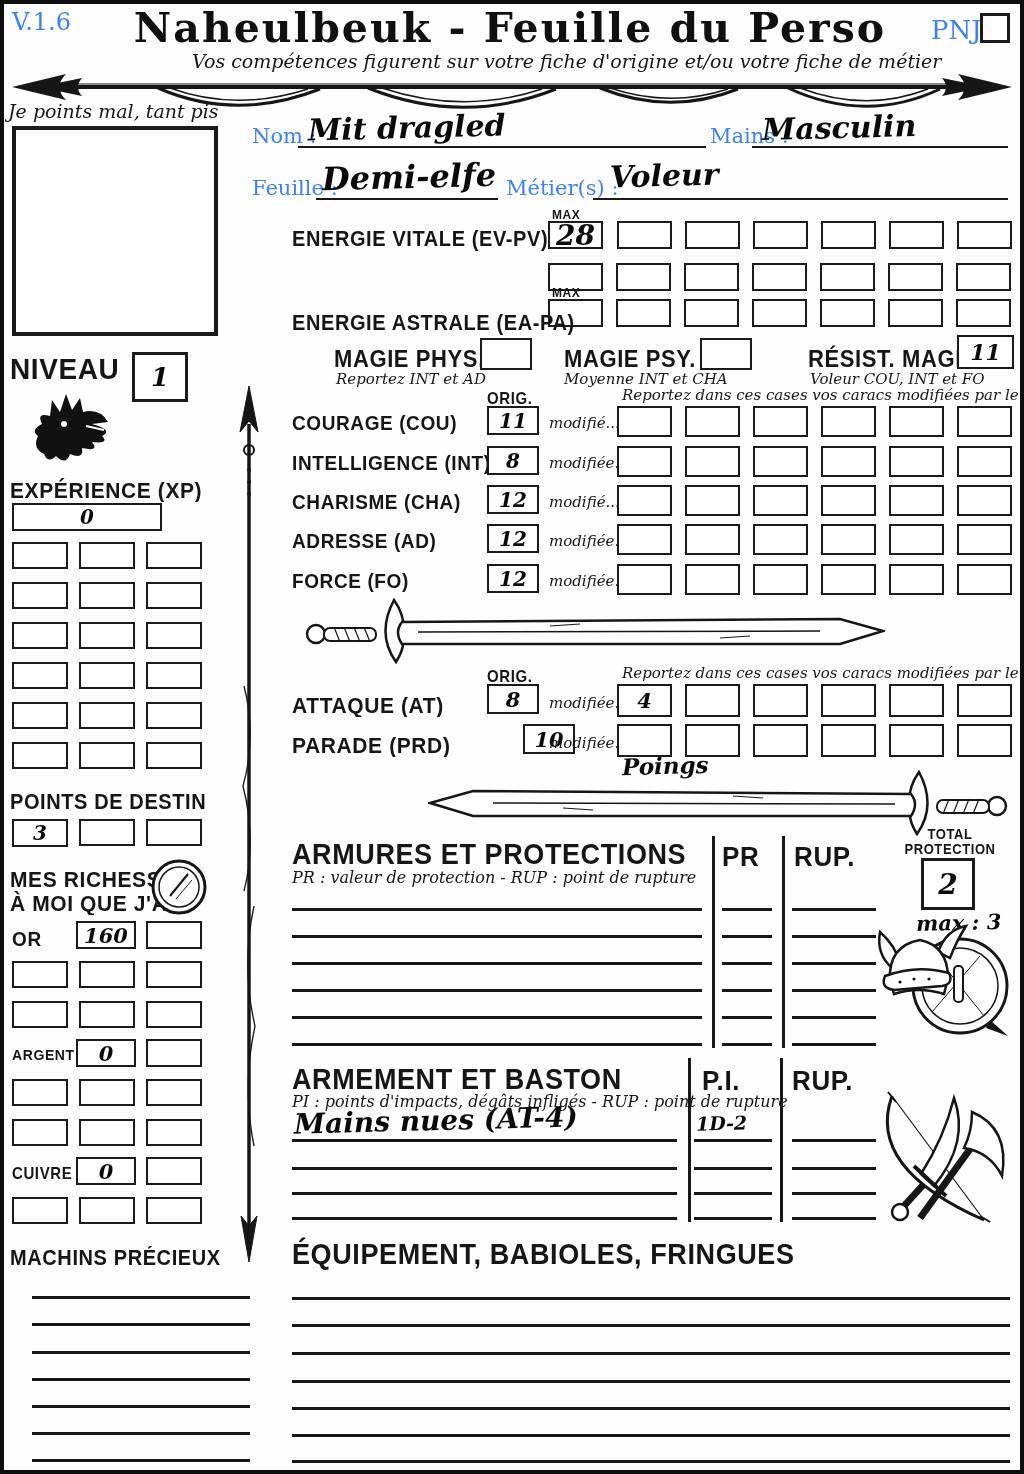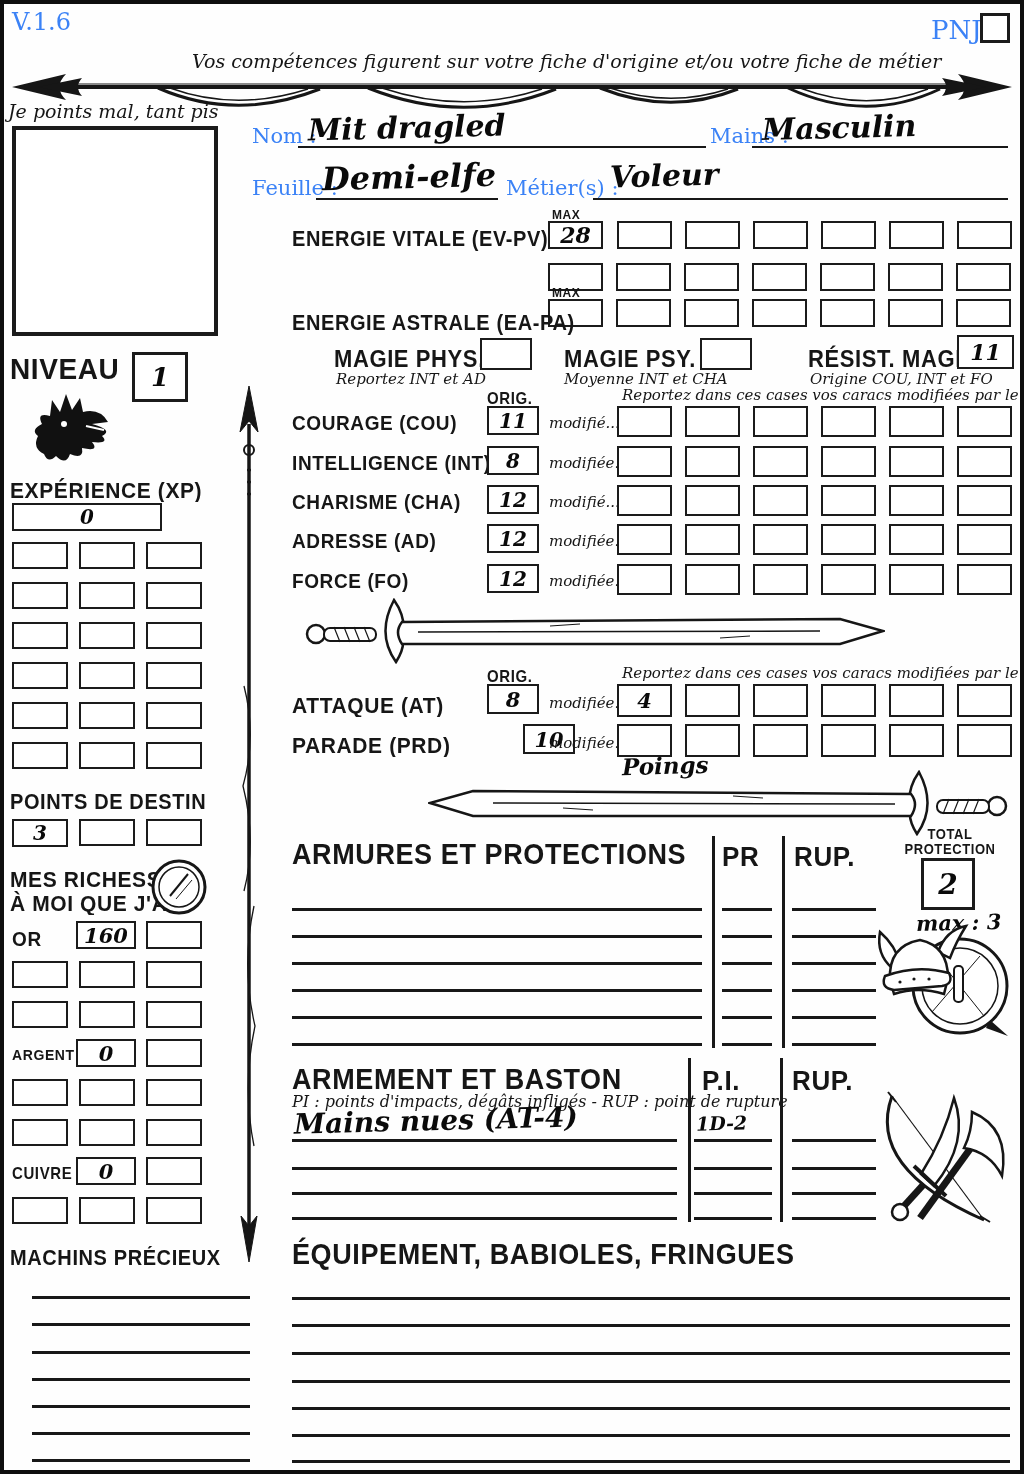--- a/index.html
+++ b/index.html
@@ -27,20 +27,21 @@
   .thin{border-top-width:2.5px;}
   .vline{position:absolute;width:3px;background:#181818;}
   svg{display:block;}
 </style>
 </head>
 <body>
 
 <div class="page">
 
   <div class="cal" style="left:12px;top:8px;font-size:24px;">V.1.6</div>
+  <div class="title" style="left:120px;top:4px;width:780px;font-size:41px;">Naheulbeuk - Feuille du Perso</div>
   <div class="cal" style="left:931px;top:15px;font-size:26px;">PNJ</div>
   <div class="box bx" style="left:980px;top:13px;width:30px;height:30px;border-width:3px;"></div>
   <div class="note" style="left:192px;top:50px;width:640px;text-align:center;font-size:19px;">Vos compétences figurent sur votre fiche d'origine et/ou votre fiche de métier</div>
 
   <div class="abs" style="left:8px;top:68px;">
     <svg width="1008" height="42" viewBox="0 0 1008 42">
       <g stroke="#161616" fill="none">
         <line x1="30" y1="19" x2="978" y2="19" stroke-width="4"></line>
         <line x1="70" y1="16" x2="940" y2="16" stroke-width="1"></line>
         <path d="M4 19 L58 6 Q45 19 58 32 Z" fill="#161616" stroke="none"></path>
@@ -206,21 +207,21 @@
   <div class="cal" style="left:252px;top:176px;font-size:21px;">Feuille :</div>
   <div class="hw hwa" style="left:322px;top:158px;font-size:32px;">Demi-elfe</div>
   <div class="line thin" style="left:316px;top:198px;width:182px;"></div>
   <div class="cal" style="left:506px;top:176px;font-size:21px;">Métier(s) :</div>
   <div class="hw hwa" style="left:610px;top:158px;font-size:30px;">Voleur</div>
   <div class="line thin" style="left:593px;top:198px;width:415px;"></div>
 
   <div class="head" style="left:292px;top:227px;font-size:20px;">ENERGIE VITALE (EV-PV)</div>
   <div class="head" style="left:552px;top:207px;font-size:12px;">MAX</div>
   <div class="box bx" style="left:548px;top:221px;width:55px;height:28px;">
-    <span class="hw" style="font-size:22px;">28</span>
+    <span class="hw" style="font-size:28px;">28</span>
   </div>
   <div class="brow rgt" style="left:617px;top:221px;height:28px;">
       <div class="box"></div>
       <div class="box"></div>
       <div class="box"></div>
       <div class="box"></div>
       <div class="box"></div>
       <div class="box"></div>
     </div>
   <div class="brow rgt" style="left:548px;top:263px;height:28px;">
@@ -251,21 +252,21 @@
   <div class="note" style="left:336px;top:370px;font-size:15px;">Reportez INT et AD</div>
   <div class="head" style="left:564px;top:345px;font-size:22px;">MAGIE PSY.</div>
   <div class="box bx" style="left:700px;top:338px;width:52px;height:32px;">
     <span class="hw" style="font-size:22px;"></span>
   </div>
   <div class="note" style="left:564px;top:370px;font-size:15px;">Moyenne INT et CHA</div>
   <div class="head" style="left:808px;top:345px;font-size:22px;">RÉSIST. MAGIE</div>
   <div class="box bx" style="left:957px;top:335px;width:57px;height:34px;">
     <span class="hw" style="font-size:22px;">11</span>
   </div>
-  <div class="note" style="left:810px;top:370px;font-size:15px;">Origine COU, INT et FO</div>
+  <div class="note" style="left:810px;top:370px;font-size:15px;">Voleur COU, INT et FO</div>
 
   <div class="head" style="left:487px;top:389px;font-size:15px;">ORIG.</div>
   <div class="note" style="left:622px;top:386px;font-size:15px;">Reportez dans ces cases vos caracs modifiées par le matériel</div>
 
   <div class="head" style="left:292px;top:412px;font-size:19px;">COURAGE (COU)</div>
   <div class="box bx" style="left:487px;top:406px;width:52px;height:29px;">
     <span class="hw" style="font-size:20px;">11</span>
   </div>
   <div class="note" style="left:549px;top:414px;font-size:15px;">modifié...</div>
   <div class="brow rgt" style="left:617px;top:406px;height:31px;">
@@ -397,20 +398,21 @@
         <path d="M94 2 Q76 36 96 64 Q106 48 102 38 L104 32 Q104 16 94 2 Z" stroke-width="2.5"></path>
         <path d="M102 24 L540 21 L583 33 L540 46 L102 46 Q94 34 102 24 Z" stroke-width="2.5"></path>
         <line x1="118" y1="34" x2="520" y2="33" stroke-width="1.5"></line>
         <line x1="250" y1="28" x2="280" y2="26" stroke-width="1"></line>
         <line x1="420" y1="40" x2="450" y2="38" stroke-width="1"></line>
       </g>
     </svg>
   </div>
 
   <div class="head" style="left:292px;top:838px;font-size:27px;">ARMURES ET PROTECTIONS</div>
+  <div class="note" style="left:292px;top:868px;font-size:16px;">PR : valeur de protection - RUP : point de rupture</div>
   <div class="vline" style="left:712px;top:836px;height:212px;"></div>
   <div class="vline" style="left:782px;top:836px;height:212px;"></div>
   <div class="head" style="left:722px;top:840px;font-size:26px;">PR</div>
   <div class="head" style="left:794px;top:840px;font-size:26px;">RUP.</div>
 
   <div class="line" style="left:292px;top:908px;width:410px;"></div>
   <div class="line" style="left:292px;top:935px;width:410px;"></div>
   <div class="line" style="left:292px;top:962px;width:410px;"></div>
   <div class="line" style="left:292px;top:989px;width:410px;"></div>
   <div class="line" style="left:292px;top:1016px;width:410px;"></div>

